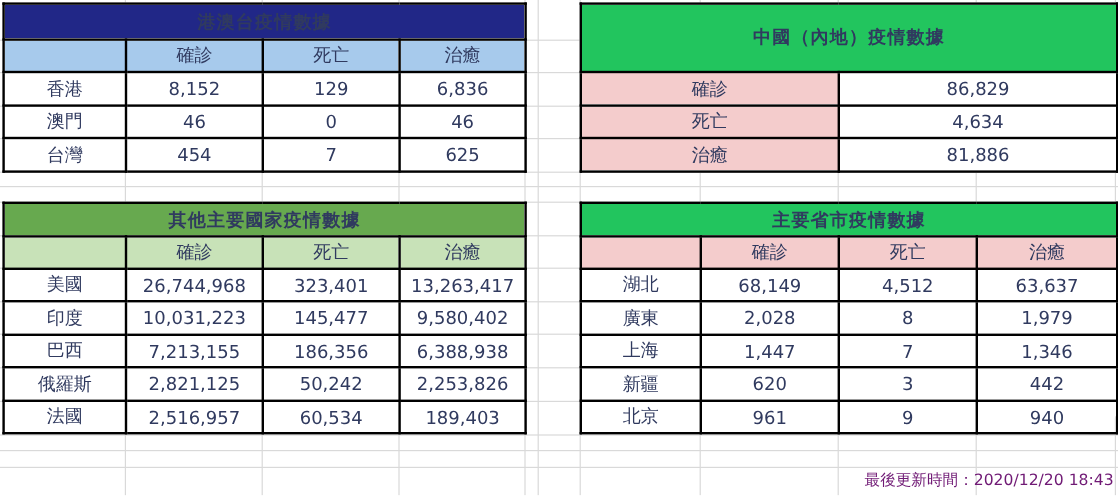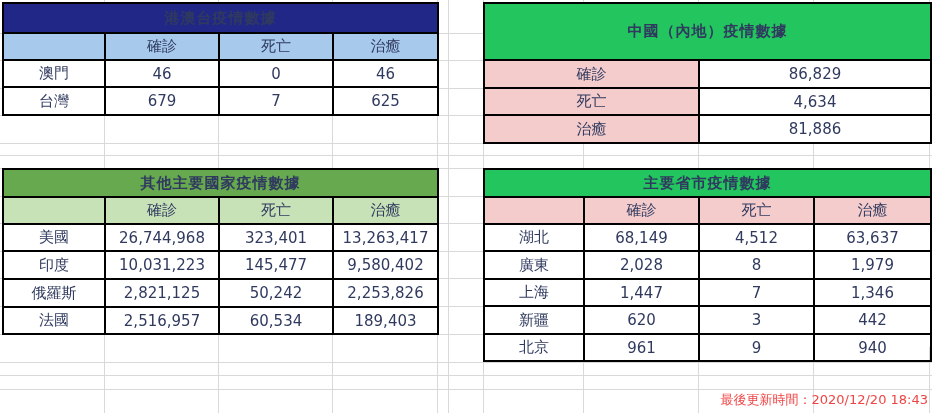--- a/index.html
+++ b/index.html
@@ -27,21 +27,21 @@
   .bg-green     { background:#67a94f; }
   .bg-lightgreen{ background:#c8e2b8; }
 
   .h28 td { height:28px; }
   .h55 td { height:55px; }
   .h25 td { height:25px; }
   .h26 td { height:26px; }
 
   .footer-note {
     position:absolute; top:391px; right:4px; z-index:3;
-    font-size:13px; color:#ef4444; white-space:nowrap;
+    font-size:13px; color:#701a75; white-space:nowrap;
   }
 </style>
 </head>
 <body>
 
 <div class="sheet">
 
   <div>
     <i class="gl-v" style="left:104px"></i>
     <i class="gl-v" style="left:218px"></i>
@@ -81,29 +81,35 @@
     <tbody>
         <tr class="h28">
           <td colspan="4" class="title bg-navy">港澳台疫情數據</td>
         </tr>
     <tr class="h25">
       <td class="bg-lightblue"></td>
       <td class="bg-lightblue">確診</td>
       <td class="bg-lightblue">死亡</td>
       <td class="bg-lightblue">治癒</td>
     </tr>
+    <tr class="h26">
+      <td>香港</td>
+      <td>8,152</td>
+      <td>129</td>
+      <td>6,836</td>
+    </tr>
     <tr class="h25">
       <td>澳門</td>
       <td>46</td>
       <td>0</td>
       <td>46</td>
     </tr>
     <tr class="h26">
       <td>台灣</td>
-      <td>679</td>
+      <td>454</td>
       <td>7</td>
       <td>625</td>
     </tr>
   </tbody>
     </table>
 
   <table class="blk" style="left:483px; top:2px; width:447px;">
     <colgroup>
         <col style="width:215px">
         <col style="width:232px">
@@ -149,20 +155,26 @@
       <td>26,744,968</td>
       <td>323,401</td>
       <td>13,263,417</td>
     </tr>
     <tr class="h26">
       <td>印度</td>
       <td>10,031,223</td>
       <td>145,477</td>
       <td>9,580,402</td>
     </tr>
+    <tr class="h25">
+      <td>巴西</td>
+      <td>7,213,155</td>
+      <td>186,356</td>
+      <td>6,388,938</td>
+    </tr>
     <tr class="h26">
       <td>俄羅斯</td>
       <td>2,821,125</td>
       <td>50,242</td>
       <td>2,253,826</td>
     </tr>
     <tr class="h25">
       <td>法國</td>
       <td>2,516,957</td>
       <td>60,534</td>

